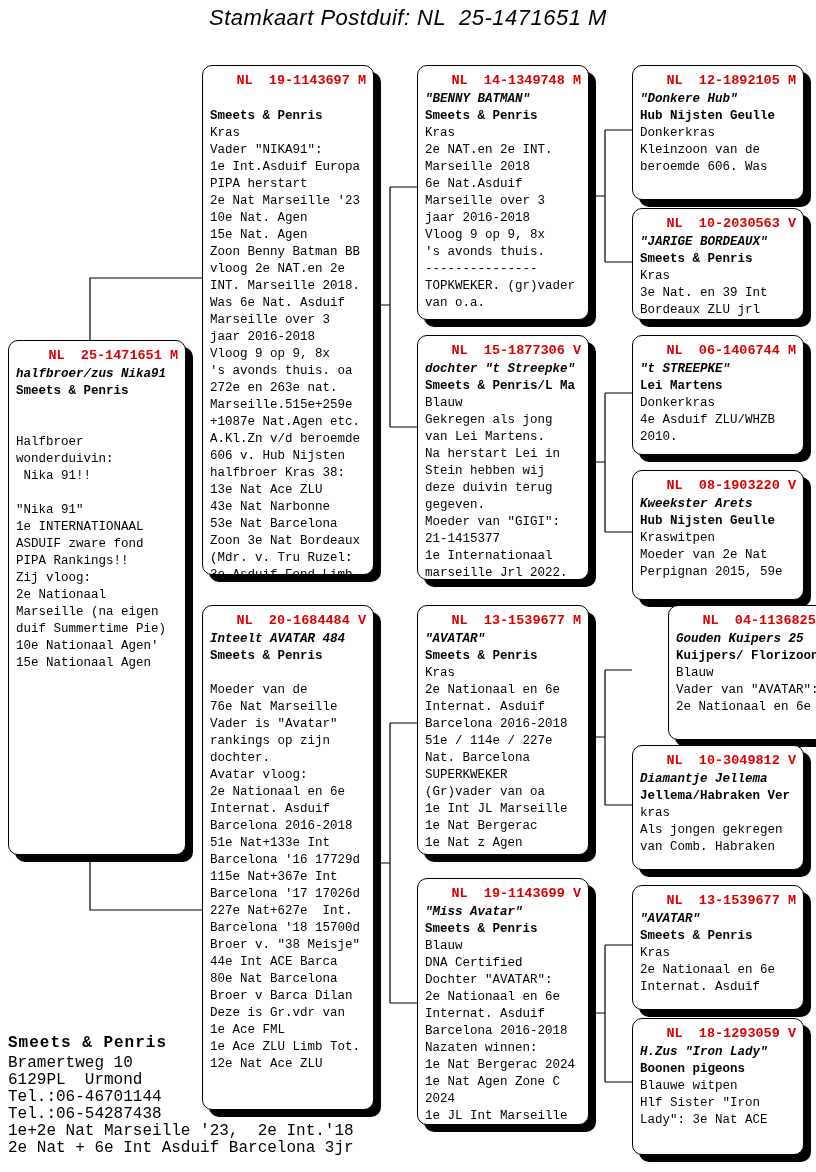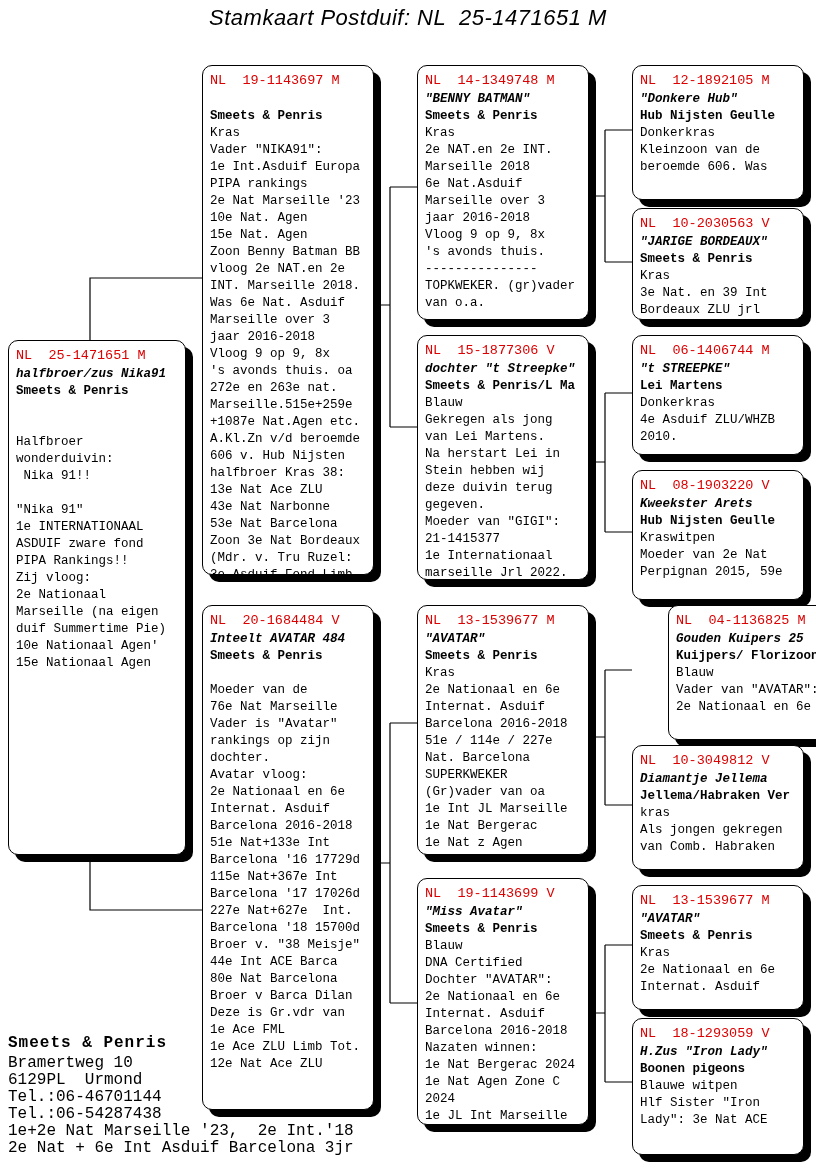--- a/index.html
+++ b/index.html
@@ -5,22 +5,22 @@
   html,body{margin:0;padding:0;background:#fff;}
   .page{position:relative;width:816px;height:1172px;background:#fff;overflow:hidden;
         font-family:"Liberation Mono","DejaVu Sans Mono",monospace;color:#000;}
   .title{position:absolute;top:5px;left:0;width:100%;text-align:center;
          font-family:"Liberation Sans","DejaVu Sans",sans-serif;font-size:22px;
          letter-spacing:.5px;white-space:pre;font-style:italic;}
   svg.connectors{position:absolute;left:0;top:0;z-index:0;}
   .pbox{position:absolute;z-index:1;background:#fff;border:1.5px solid #000;
         border-radius:10px;box-shadow:7px 7px 0 #000;padding:5px 7px;
         box-sizing:border-box;font-size:12.5px;overflow:hidden;}
-  .ring{color:#dd0000;font-weight:normal;font-size:13.5px;line-height:20px;
-        min-height:20px;white-space:pre;}
+  .ring{color:#dd0000;font-weight:bold;font-size:13.5px;line-height:20px;
+        min-height:20px;white-space:pre;text-align:right;}
   .pname{font-weight:bold;font-style:italic;font-size:12.5px;line-height:17px;
          min-height:17px;white-space:pre;}
   .owner{font-weight:bold;font-size:12.5px;line-height:17px;min-height:17px;white-space:pre;}
   .bline{line-height:17px;min-height:17px;white-space:pre;}
   .footer-left{position:absolute;left:8px;top:1031px;z-index:2;}
   .fl-title{font-weight:bold;font-size:16px;line-height:24px;letter-spacing:1px;white-space:pre;}
   .footer-right{position:absolute;right:6px;top:1139px;z-index:2;font-style:italic;
                 font-size:11px;white-space:pre;margin-top:45px;}
 </style>
 </head>
@@ -65,21 +65,21 @@
   </div>
 
   <div class="pbox" style="left:202px;top:65px;width:172px;height:510px">
     <div class="ring">NL  19-1143697 M</div>
     <div class="pname"></div>
     <div class="owner">Smeets &amp; Penris</div>
     <div class="pbody">
         <div class="bline">Kras</div>
         <div class="bline">Vader "NIKA91":</div>
         <div class="bline">1e Int.Asduif Europa</div>
-        <div class="bline">PIPA rankings</div>
+        <div class="bline">PIPA herstart</div>
         <div class="bline">2e Nat Marseille '23</div>
         <div class="bline">10e Nat. Agen</div>
         <div class="bline">15e Nat. Agen</div>
         <div class="bline">Zoon Benny Batman BB</div>
         <div class="bline">vloog 2e NAT.en 2e</div>
         <div class="bline">INT. Marseille 2018.</div>
         <div class="bline">Was 6e Nat. Asduif</div>
         <div class="bline">Marseille over 3</div>
         <div class="bline">jaar 2016-2018</div>
         <div class="bline">Vloog 9 op 9, 8x</div>

